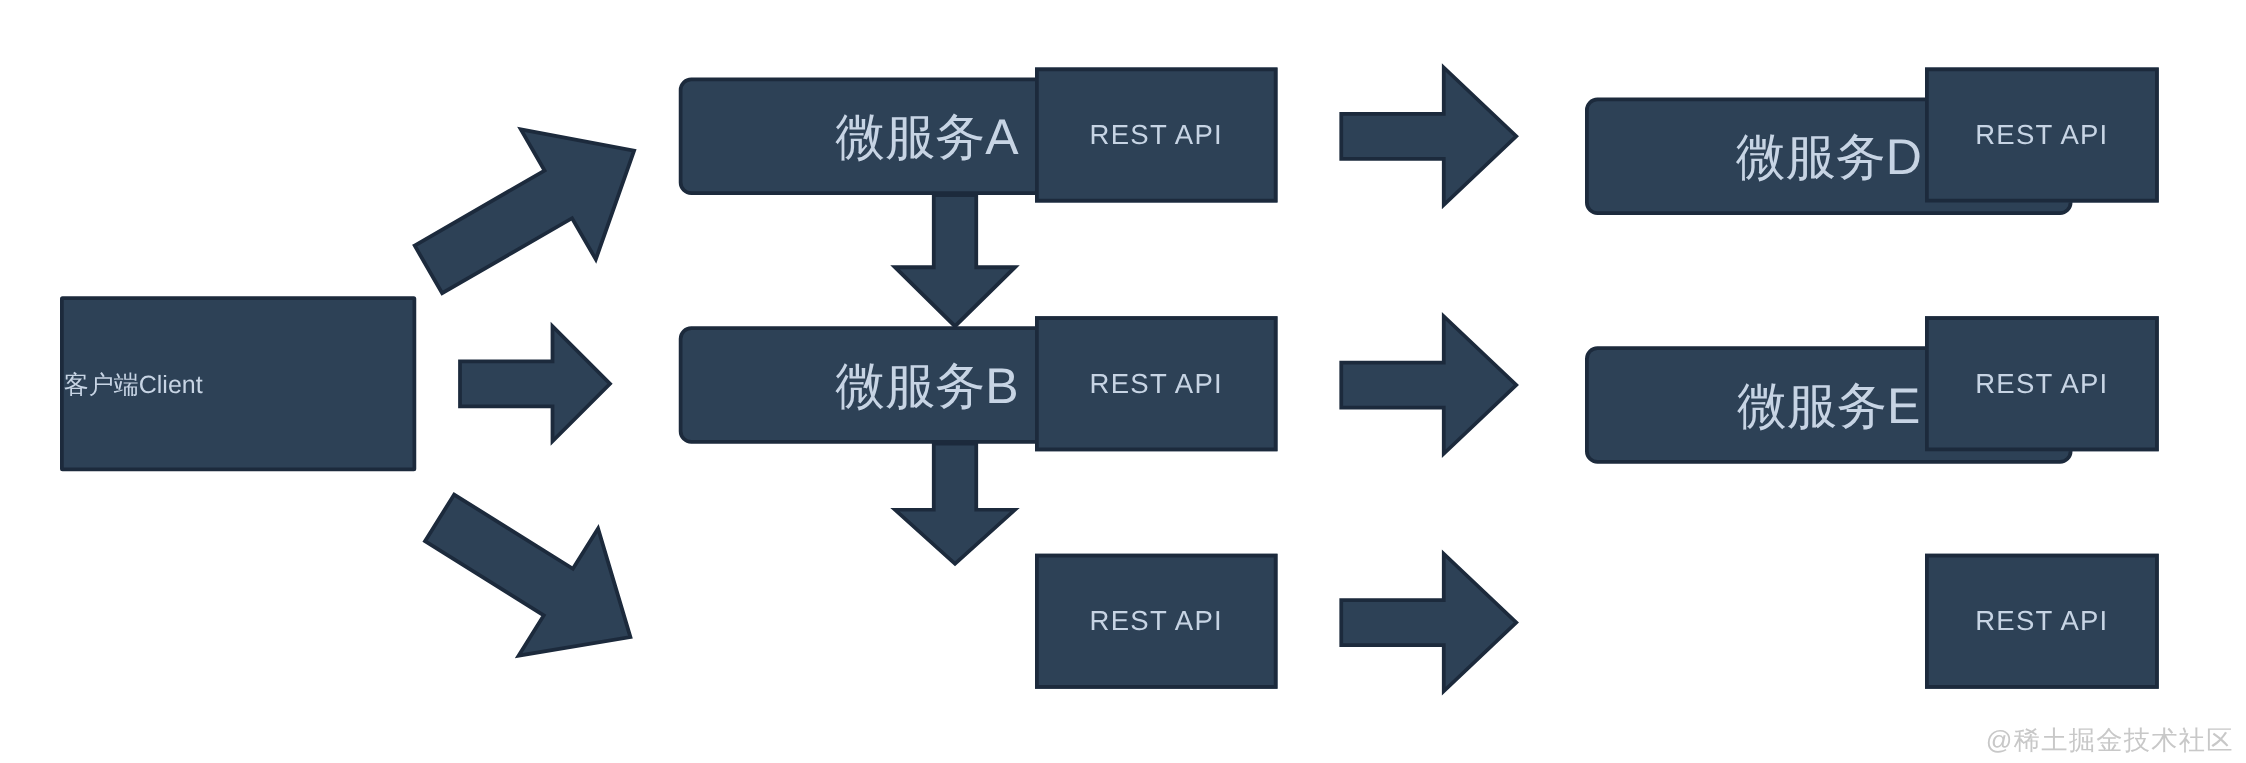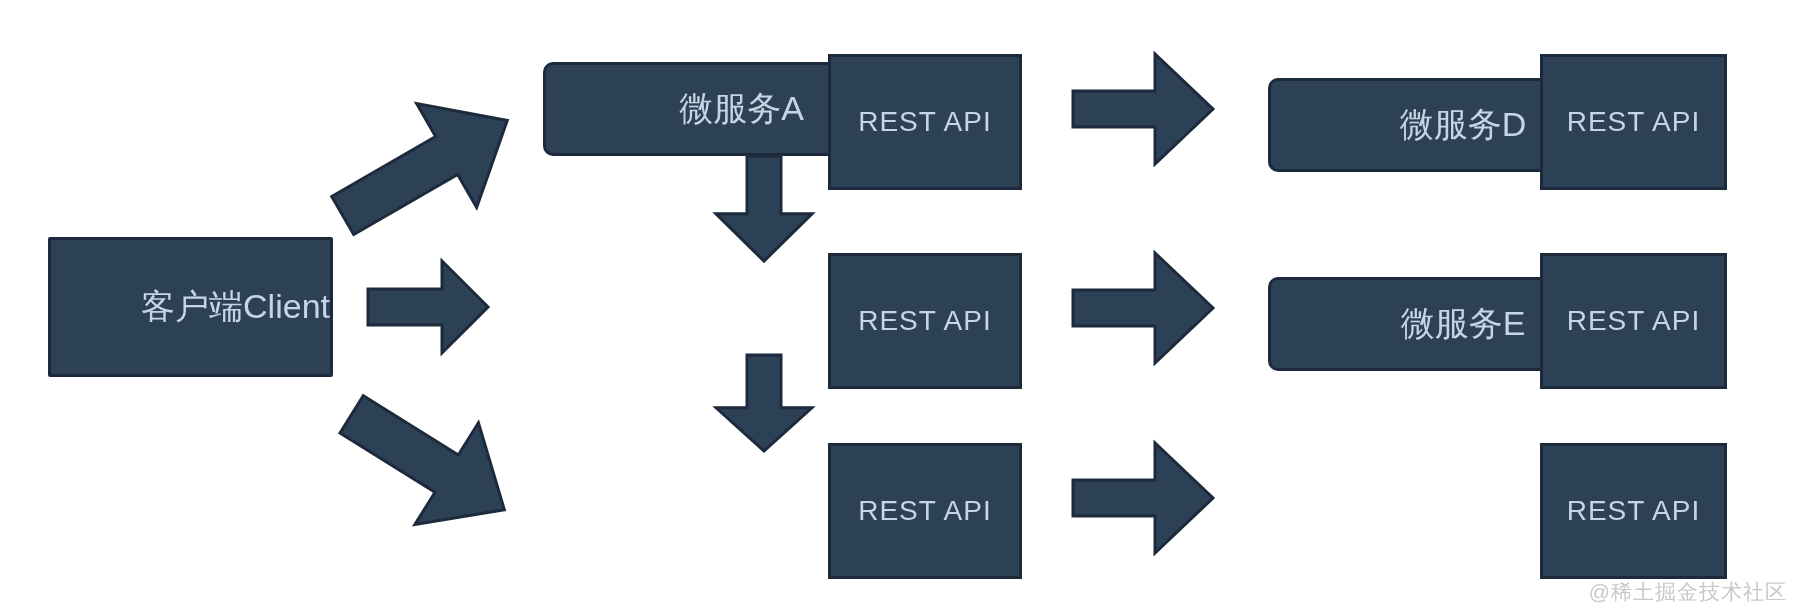--- a/index.html
+++ b/index.html
@@ -11,41 +11,41 @@
   }
   *{margin:0;padding:0;box-sizing:border-box;}
   html,body{width:1797px;height:610px;overflow:hidden;background:var(--background);
     font-family:"Liberation Sans","DejaVu Sans",sans-serif;}
   .canvas{position:relative;width:1797px;height:610px;background:var(--background);}
 
   
   .client-box{
     position:absolute;left:48px;top:237px;width:285px;height:140px;
     background:var(--box-fill);border:3px solid var(--box-border);border-radius:2px;
-    display:flex;align-items:center;justify-content:flex-end;
-    color:var(--text);font-size:34px;z-index:1;
+    display:flex;align-items:center;justify-content:flex-start;
+    color:var(--text);font-size:20px;z-index:1;
   }
   .service-group{position:absolute;width:479px;height:94px;}
   .col-left{left:543px;}
   .col-right{left:1268px;}
   .row-1{top:62px;}
   .row-2{top:261px;}
   .row-3{top:451px;}
   .service-box{
     position:absolute;left:0;top:0;width:397px;height:94px;
     background:var(--box-fill);border:3px solid var(--box-border);border-radius:10px;
     display:flex;align-items:center;justify-content:center;
-    color:var(--text);font-size:34px;z-index:2;
+    color:var(--text);font-size:40px;z-index:2;
   }
   .col-right .service-box{width:390px;margin-top:16px;}
   .rest-box{
-    position:absolute;top:-8px;left:285px;width:194px;height:136px;
+    position:absolute;top:-8px;left:285px;width:194px;height:108px;
     background:var(--box-fill);border:3px solid var(--box-border);
     display:flex;align-items:center;justify-content:center;
-    color:var(--text);font-size:28px;letter-spacing:1px;z-index:3;text-align:right;
+    color:var(--text);font-size:22px;letter-spacing:1px;z-index:3;text-align:right;
   }
   .col-right .rest-box{left:272px;width:187px;}
 
   
   .arrow{position:absolute;}
   .arrow svg{display:block;overflow:visible;}
   .arrow polygon{fill:var(--box-fill);stroke:var(--box-border);stroke-width:3;stroke-linejoin:miter;}
   .arrow-diag-up{left:330px;top:106px;transform:rotate(-30deg);}
   .arrow-mid{left:368px;top:258px;}
   .arrow-diag-down{left:338px;top:400px;transform:rotate(32deg);}
@@ -88,20 +88,23 @@
 
   <div class="service-group col-left row-1">
     <div class="service-box">
       <span>微服务A</span>
     </div>
     <div class="rest-box">
       <span>REST API</span>
     </div>
   </div>
   <div class="service-group col-left row-2">
+    <div class="service-box">
+      <span>微服务B</span>
+    </div>
     <div class="rest-box">
       <span>REST API</span>
     </div>
   </div>
   <div class="service-group col-left row-3">
     <div class="rest-box">
       <span>REST API</span>
     </div>
   </div>
 

